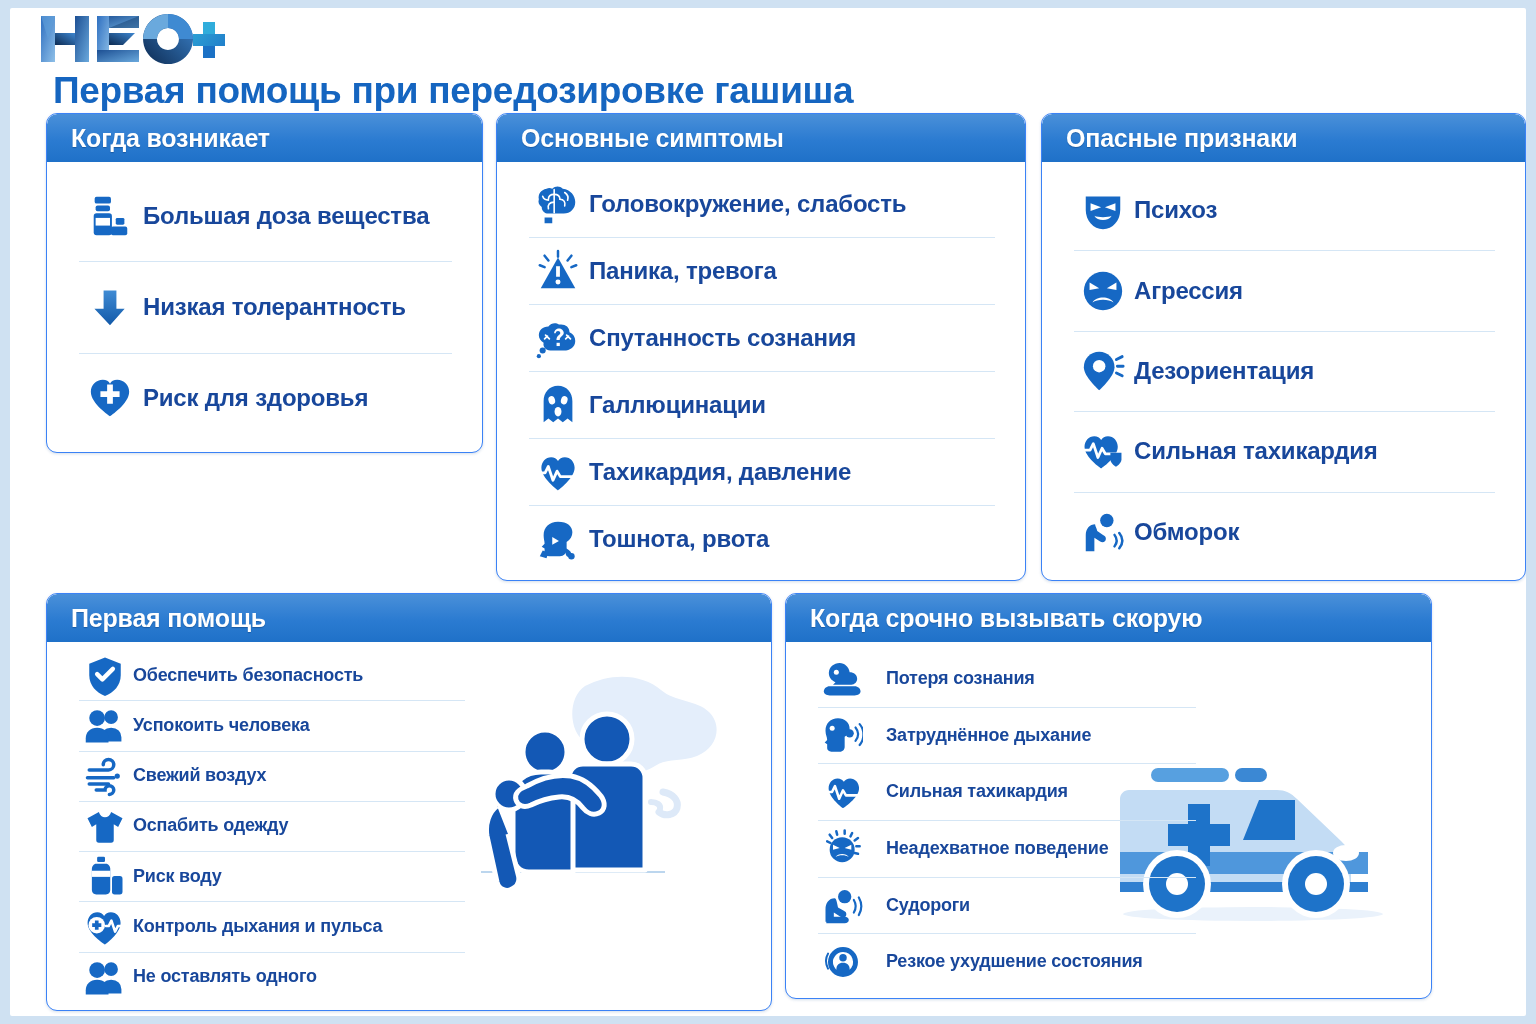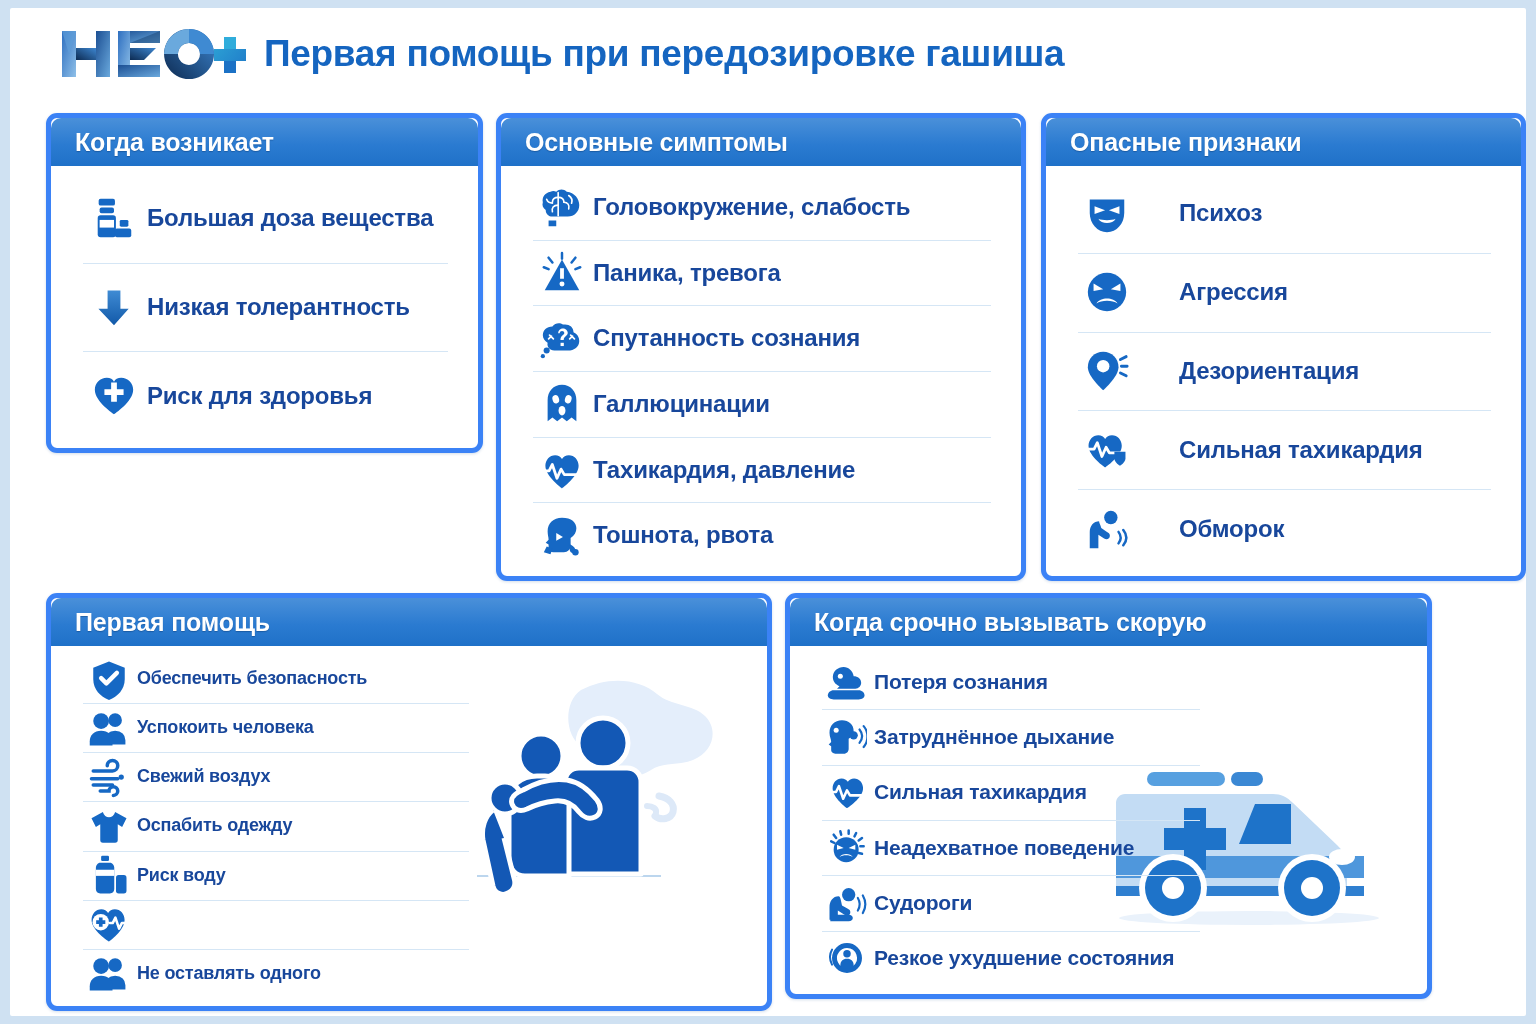--- a/index.html
+++ b/index.html
@@ -26,40 +26,41 @@
     overflow: hidden;
   }
 
   
   #header {
     position: absolute;
     left: 0; top: 0;
     width: 100%;
     height: 92px;
     display: flex;
-    align-items: center;
-    padding-left: 46px;
+    align-items: flex-start;
+    padding-left: 25px;
+    flex-direction: column;
   }
 
   #logo { width: 190px; height: 62px; flex: 0 0 auto; }
 
   #page-title {
     font-size: 37px;
     font-weight: bold;
     color: #1565c0;
     letter-spacing: -0.3px;
     white-space: nowrap;
     margin-left: 18px;
   }
 
   
   .card {
     position: absolute;
     background: #ffffff;
-    border: 5px solid #3b82f6;
+    border: 1px solid #3b82f6;
     border-radius: 11px;
     box-shadow: 0 1px 3px rgba(40,90,150,0.20);
     overflow: hidden;
     display: flex;
     flex-direction: column;
     justify-content: flex-end;
   }
 
   .card-header {
     height: 48px;
@@ -135,28 +136,28 @@
   #card-when     { left: 36px;   top: 105px; width: 437px;  height: 340px; }
   #card-symptoms { left: 486px;  top: 105px; width: 530px;  height: 468px; }
   #card-danger   { left: 1031px; top: 105px; width: 485px;  height: 468px; }
   #card-aid      { left: 36px;   top: 585px; width: 726px;  height: 418px; }
   #card-emerg    { left: 775px;  top: 585px; width: 647px;  height: 406px; }
 
   #card-when .row-label   { font-size: 24px; }
   #card-when .row-icon    { width: 58px; height: 58px; }
 
   #card-symptoms .row-label { font-size: 24px; }
-  #card-danger   .row-label { font-size: 24px; margin-left: 41px; }
+  #card-danger   .row-label { font-size: 24px; }
 
   #card-aid .rows   { width: 408px; }
   #card-emerg .rows { width: 400px; }
 
   #card-aid .row-label   { font-size: 18px; }
   #card-aid .row-icon    { width: 48px; height: 48px; }
-  #card-emerg .row-label { font-size: 21px; }
+  #card-emerg .row-label { font-size: 18px; margin-left: 16px; }
   #card-emerg .row-icon  { width: 46px; height: 46px; }
 
   
   #aid-illustration {
     position: absolute;
     right: 4px;
     top: 22px;
     width: 300px;
     height: 240px;
   }
@@ -521,20 +522,21 @@
 
         <div class="row">
           <span class="row-icon">
             <svg width="44" height="44" viewBox="0 0 48 48" fill="#1668c4">
               <path d="M24 43S5 31 5 19.5C5 13.1 9.6 8 15.6 8c3.2 0 6.1 1.6 7.4 4 1.3-2.4 4.2-4 7.4-4C36.4 8 41 13.1 41 19.5 41 31 24 43 24 43z"></path>
               <circle cx="15" cy="22" r="9" fill="#fff"></circle>
               <path d="M17 17h-4v3h-3v4h3v3h4v-3h3v-4h-3z" fill="#1668c4"></path>
               <path d="M25 23h3l3-6 4 12 3-6h5" stroke="#fff" stroke-width="2.8" fill="none" stroke-linecap="round" stroke-linejoin="round"></path>
             </svg>
           </span>
+          <span class="row-label">Контроль дыхания и пульса</span>
         </div>
 
         <div class="row">
           <span class="row-icon">
             <svg width="42" height="42" viewBox="0 0 48 48" fill="#1668c4">
               <circle cx="31" cy="15" r="9" stroke="#fff" stroke-width="2.5"></circle>
               <path d="M31 26c8 0 13 5 13 12v6H18v-6c0-7 5-12 13-12z" stroke="#fff" stroke-width="2.5"></path>
               <circle cx="15" cy="16" r="9"></circle>
               <path d="M15 27c8 0 13 5 13 12v5H2v-5c0-7 5-12 13-12z"></path>
             </svg>

